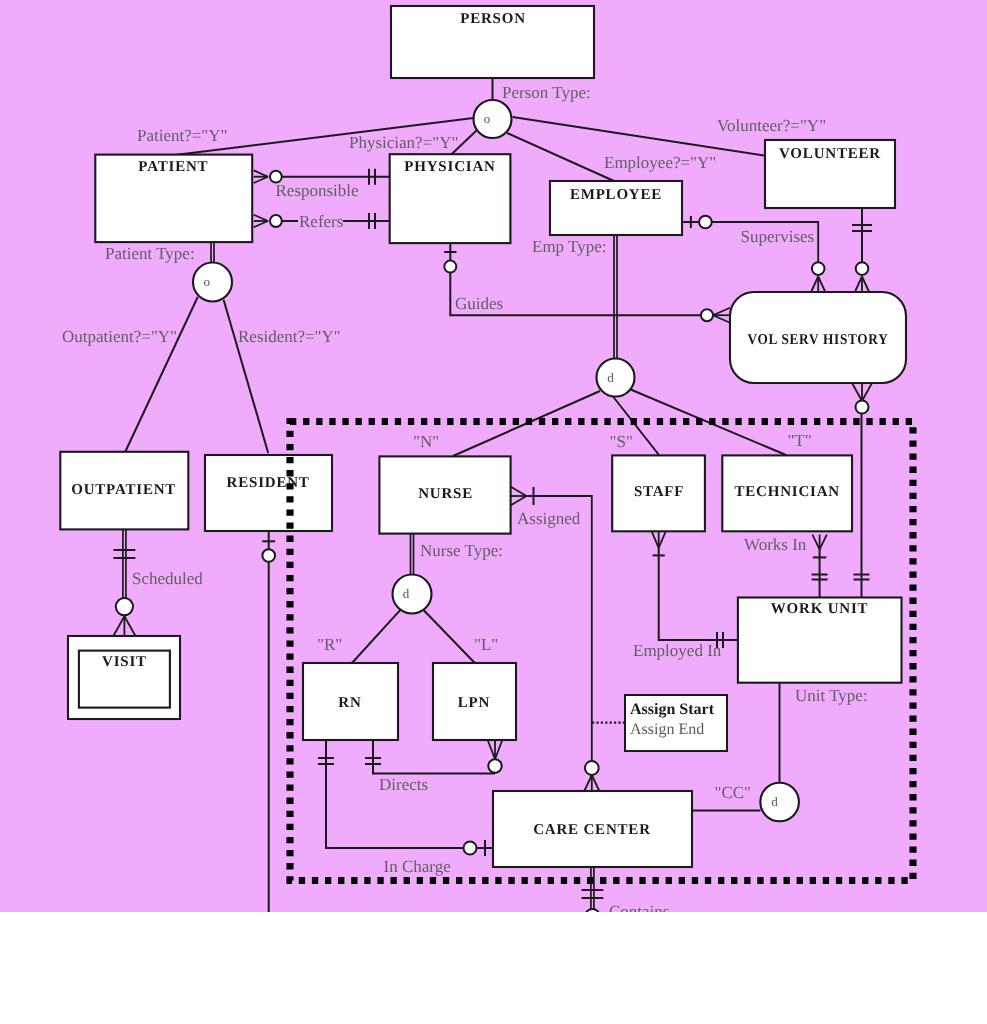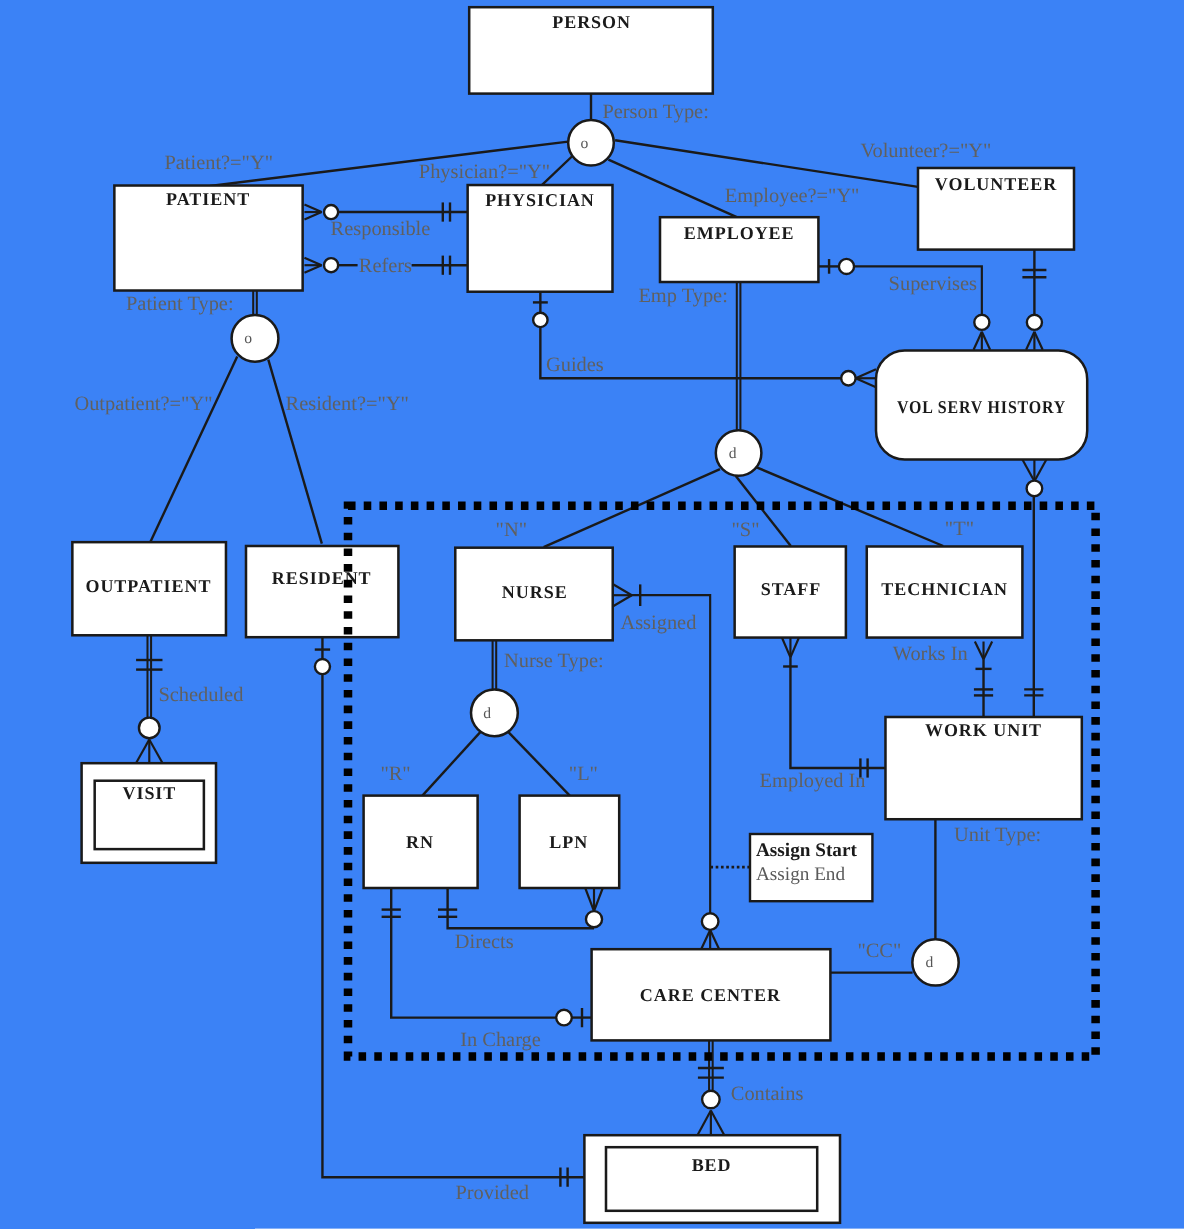--- a/index.html
+++ b/index.html
@@ -1,17 +1,17 @@
 <!DOCTYPE html>
 <html><head>
 <meta charset="utf-8">
 <title>ER Diagram</title>
 <style>
   html,body{margin:0;padding:0;background:#ffffff;}
-  #page{position:relative;width:987px;height:1024px;background:#3b82f6;overflow:hidden;}
+  #page{position:relative;width:987px;height:912px;background:#f0abfc;overflow:hidden;}
   svg#er-diagram{display:block;width:987px;height:1024px;shape-rendering:geometricPrecision;text-rendering:geometricPrecision;}
   .ln{stroke:#1a1a1a;fill:none;stroke-linecap:butt;}
   .dotted-link{stroke-dasharray:2.2 2.2;}
   .sym-circle{fill:#ffffff;stroke:#1a1a1a;}
   .ent-box{fill:#ffffff;stroke:#1a1a1a;stroke-width:2.1;}
   .ent-label{font-family:"Liberation Serif",serif;font-weight:bold;font-size:15px;fill:#1a1a1a;text-anchor:middle;letter-spacing:0.8px;}
   .rel-label{font-family:"Liberation Serif",serif;font-size:17px;fill:#606060;}
   .sub-circle{fill:#ffffff;stroke:#1a1a1a;stroke-width:2.1;}
   .circ-txt{font-family:"Liberation Serif",serif;font-size:13px;fill:#555555;text-anchor:middle;}
   .boundary{fill:none;stroke:#000000;stroke-width:7.1;stroke-dasharray:6.3 6.8;}

